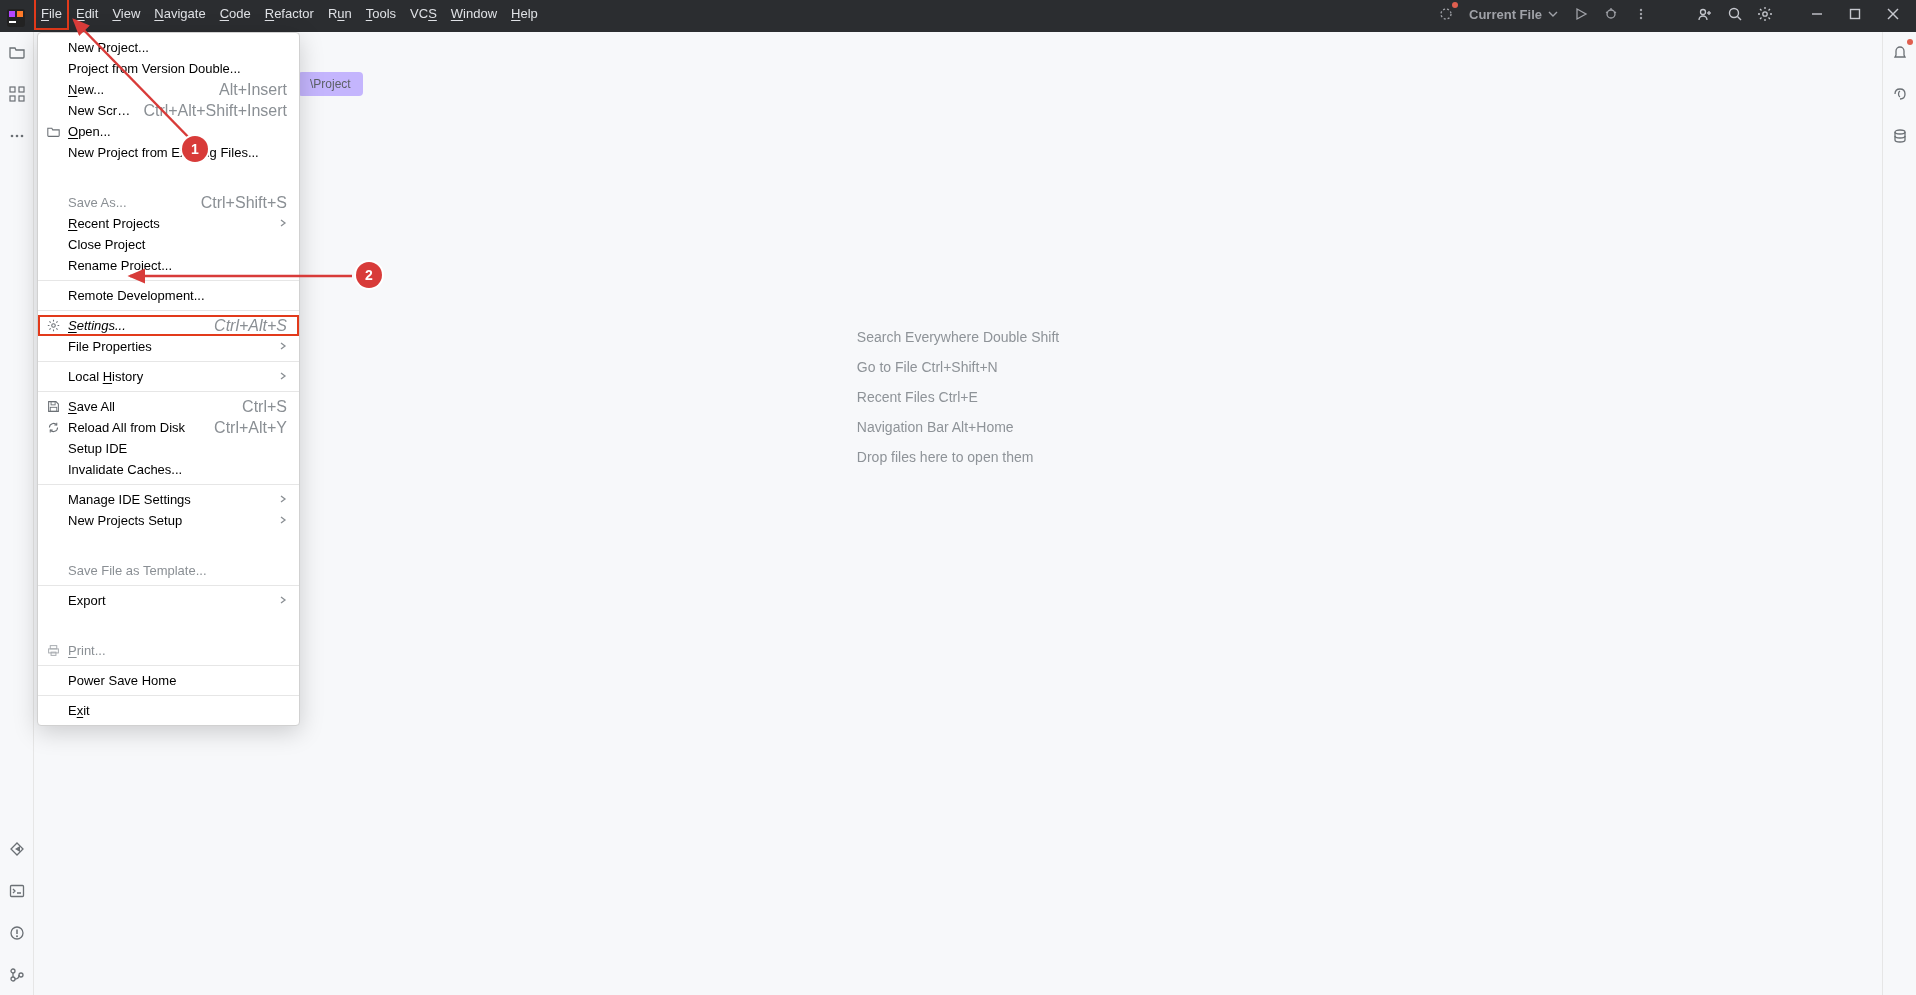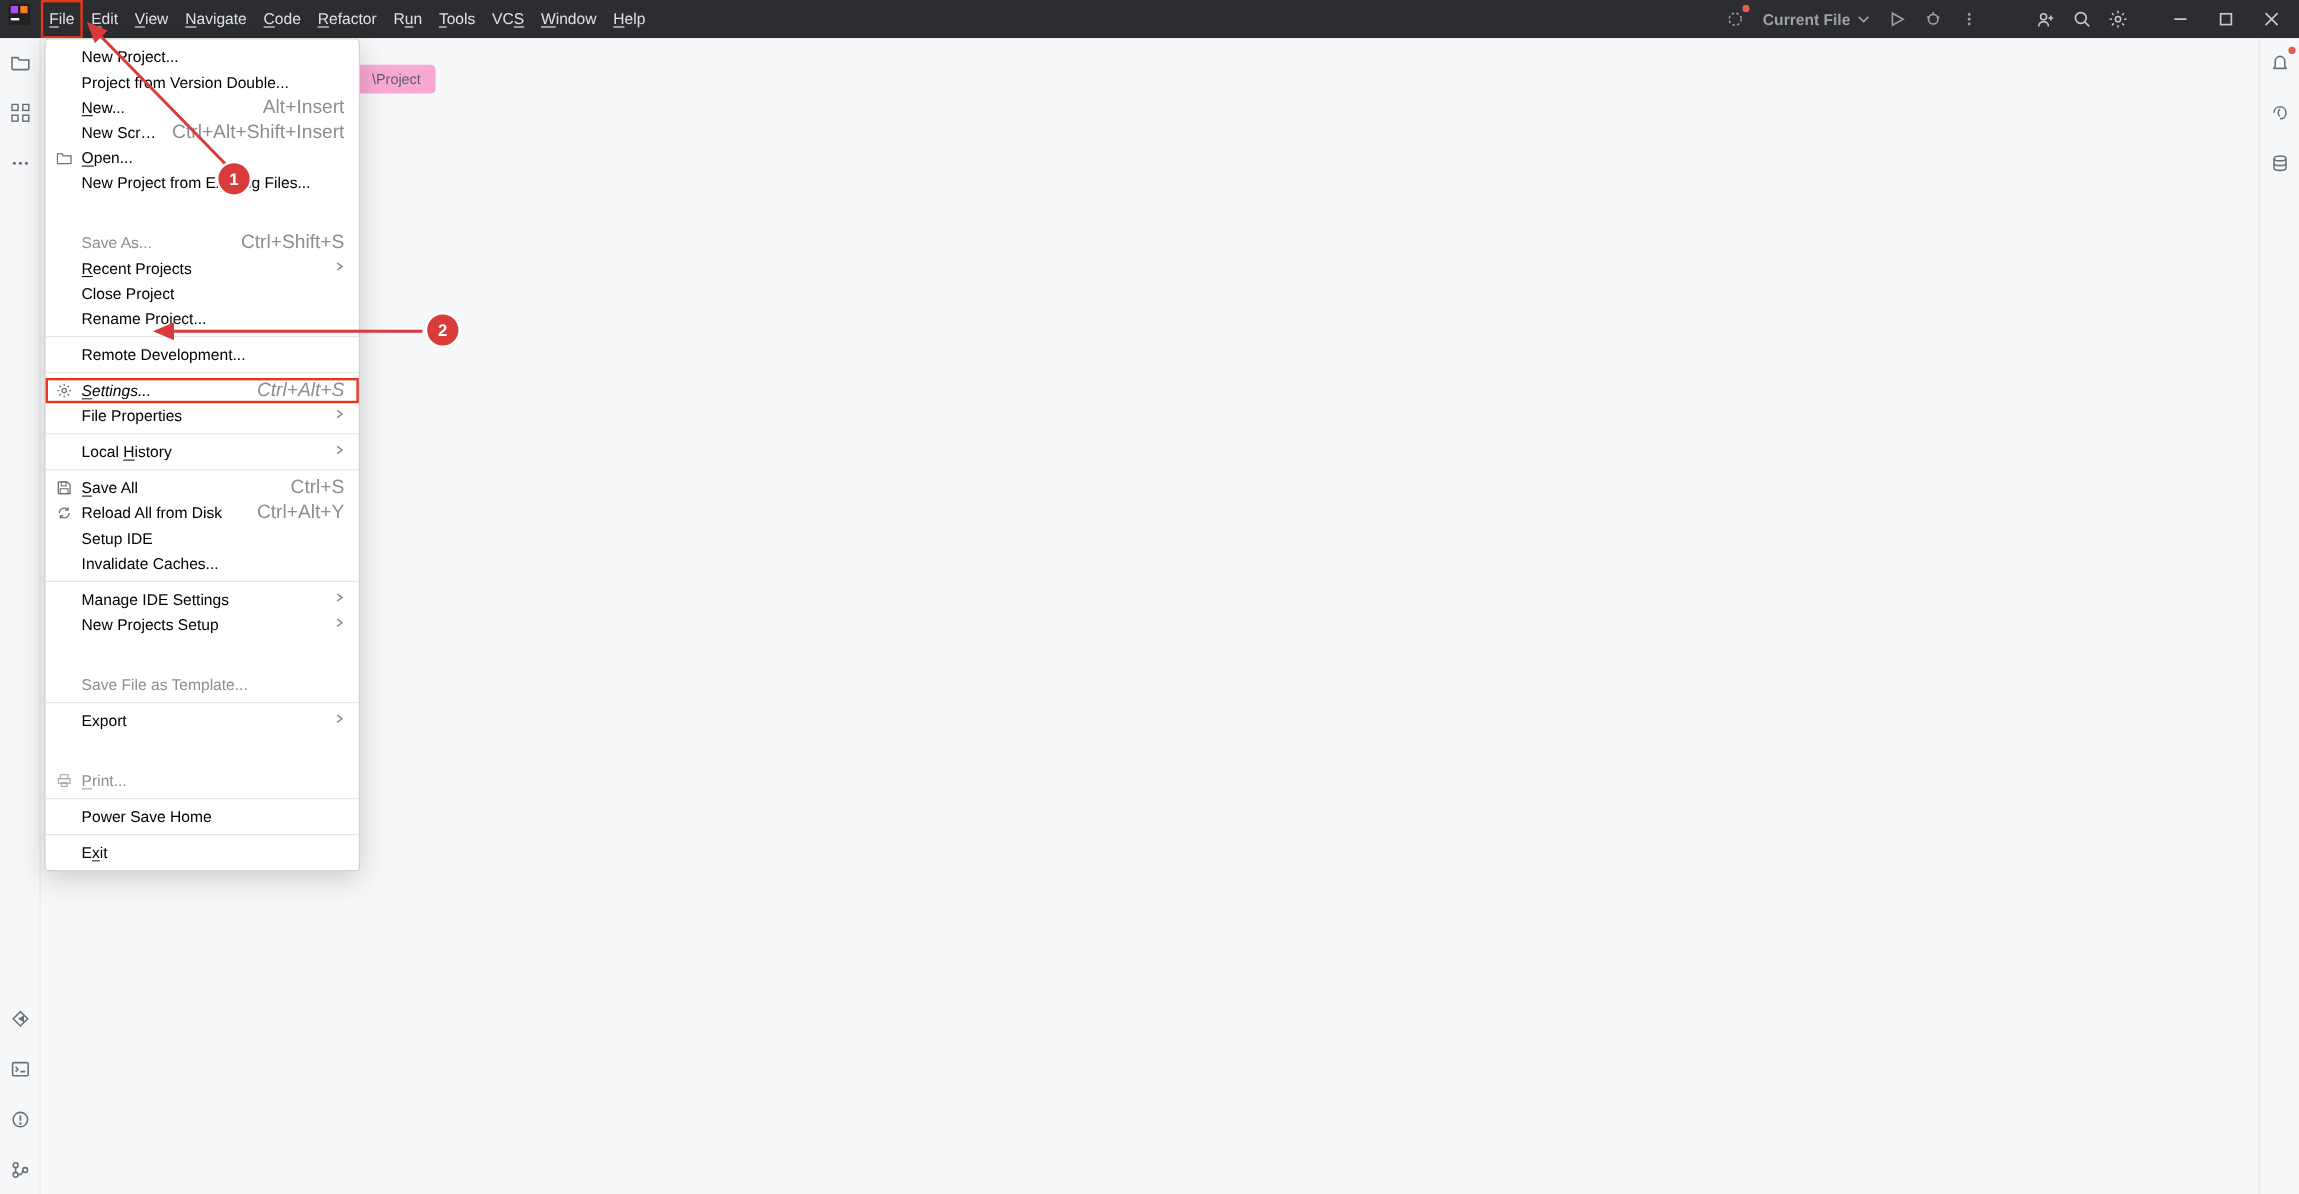--- a/index.html
+++ b/index.html
@@ -24,22 +24,22 @@
     color: #333;
     background: var(--app-bg);
     overflow: hidden;
   }
   
   .menubar {
     height: 32px;
     background: var(--menubar-bg);
     color: var(--menubar-fg);
     display: flex;
-    align-items: flex-start;
-    padding: 0 6px 12px 4px;
+    align-items: flex-end;
+    padding: 0 6px 2px 4px;
     gap: 2px;
   }
   .app-icon {
     width: 24px; height: 24px;
     display: flex; align-items: center; justify-content: center;
     margin-right: 4px;
   }
   .menu-items { display: flex; align-items: center; }
   .menu-item {
     padding: 0 7px;
@@ -84,25 +84,25 @@
   .right-stripe { border-right: none; border-left: 1px solid var(--panel-border); }
   .stripe-spacer { flex:1; }
   .stripe-btn { width: 24px; height:24px; display:flex; align-items:center; justify-content:center; color:#6b7075; }
   .editor-zone {
     flex:1;
     position: relative;
     background: var(--app-bg);
   }
   .breadcrumb-pill {
     position:absolute;
-    top: 22px; left: 264px;
+    top: 40px; left: 264px;
     height: 24px;
     padding: 0 12px;
     line-height: 24px;
-    background: #f9a8d4;
+    background: #c4b5fd;
     color: #5c6066;
     border-radius: 4px;
     font-size: 12px;
   }
   .welcome-hints {
     position:absolute;
     top: 290px; left: 50%;
     transform: translateX(-50%);
     color: #8e9398;
     font-size: 14px;
@@ -309,20 +309,27 @@
           <path d="M4 6v4M6 12c3 0 4-2 4-4" fill="none" stroke="#6b7075" stroke-width="1.3"></path>
         </svg>
     </div>
   </div>
 
   <div class="editor-zone">
     <div class="breadcrumb-pill">
       <span>\Project</span>
     </div>
 
+    <div class="welcome-hints" id="welcome-hints">
+        <div>Search Everywhere Double Shift</div>
+        <div>Go to File Ctrl+Shift+N</div>
+        <div>Recent Files Ctrl+E</div>
+        <div>Navigation Bar Alt+Home</div>
+        <div>Drop files here to open them</div>
+      </div>
 
     <div class="dropdown" id="file-menu">
         <div class="dd-item">
           <span class="lead-icon"></span>
           <span class="label">New Project...</span>
         </div>
         <div class="dd-item">
           <span class="lead-icon"></span>
           <span class="label">Project from Version Double...</span>
         </div>

